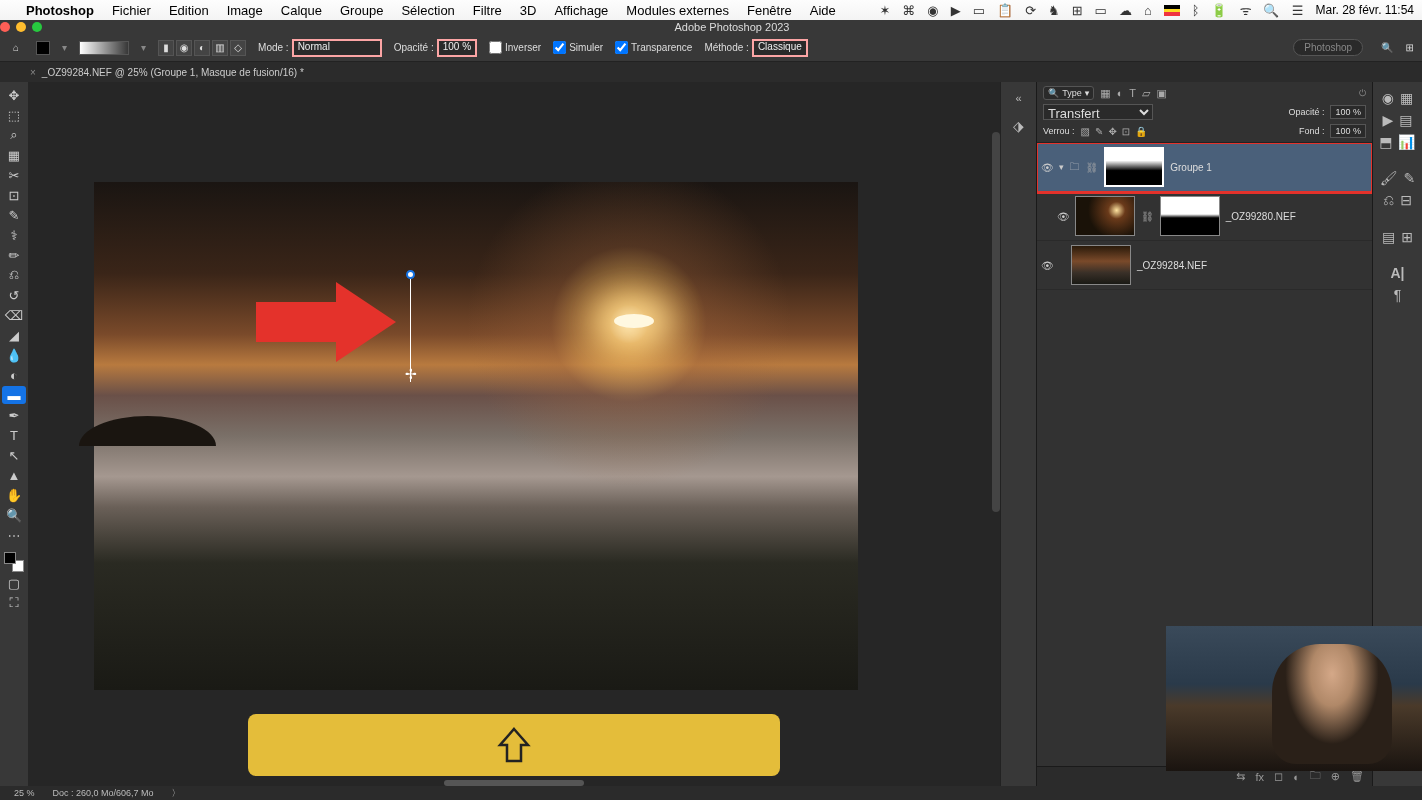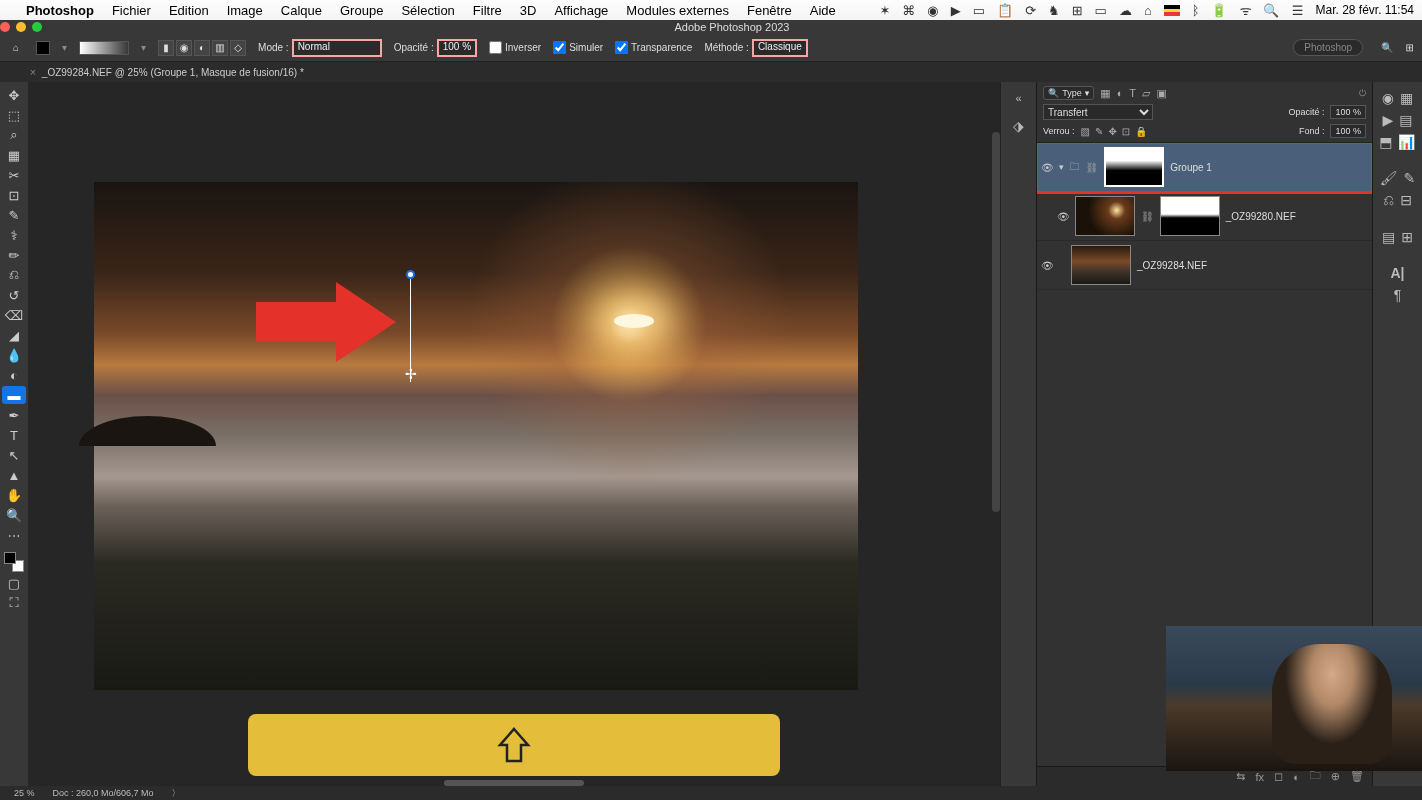--- a/index.html
+++ b/index.html
@@ -67,21 +67,21 @@
 .adj-strip { width: 36px; background: #383838; border-left: 1px solid #222; display: flex; flex-direction: column; align-items: center; padding-top: 10px; gap: 14px; color: #bbb; }
 .adj-strip .adj-icon { font-size: 14px; }
 
 .panels { width: 336px; background: #323232; display: flex; flex-direction: column; border-left: 1px solid #1a1a1a; }
 .panel-tabs { height: 22px; background: #2b2b2b; display: flex; align-items: center; font-size: 10px; padding: 0 8px; color: #ccc; font-weight: 600; }
 .panel-controls { padding: 4px 6px; background: #323232; font-size: 9px; display: flex; flex-direction: column; gap: 4px; border-bottom: 1px solid #222; }
 .panel-controls .row { display: flex; align-items: center; gap: 6px; }
 .panel-controls .type-select { background: #2a2a2a; border: 1px solid #555; padding: 1px 4px; border-radius: 3px; display: flex; gap: 3px; align-items: center; }
 .panel-controls .filter-icons { display: flex; gap: 6px; color: #aaa; font-size: 11px; }
 .panel-controls .sep { flex: 1; }
-.panel-controls select { background: #2a2a2a; color: #ddd; border: 1px solid #555; font-size: 10px; height: 16px; }
+.panel-controls select { background: #2a2a2a; color: #ddd; border: 1px solid #555; font-size: 13px; height: 16px; }
 .panel-controls .pct { background: #2a2a2a; border: 1px solid #555; padding: 0 4px; height: 14px; display: inline-flex; align-items: center; }
 .lock-icons { display: flex; gap: 5px; color: #aaa; font-size: 10px; }
 
 .layers-list { flex: 1; background: #323232; overflow: auto; }
 .layer-row { display: flex; align-items: center; padding: 4px 4px; border-bottom: 1px solid #2a2a2a; gap: 6px; font-size: 10px; }
 .layer-row.selected { background: #4a607a; outline: 3px solid #e4322b; outline-offset: -1px; }
 .layer-row .eye { width: 12px; text-align: center; color: #ccc; }
 .layer-row .disclosure { color: #ccc; font-size: 9px; }
 .layer-row .folder-icon { color: #ccc; }
 .layer-row .thumb { width: 60px; height: 40px; border: 1px solid #888; background: #000; }

